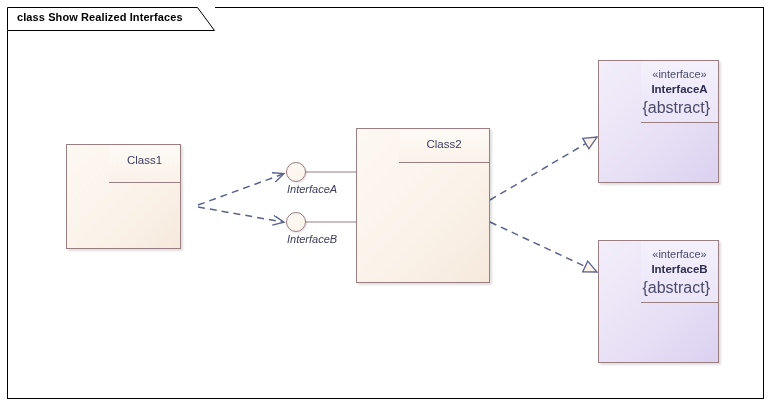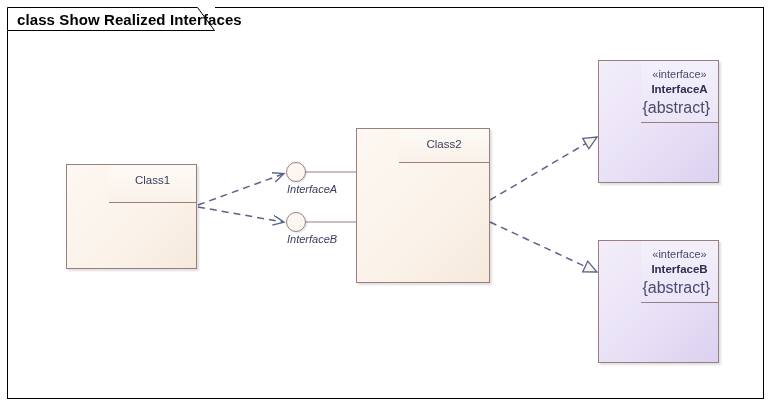--- a/index.html
+++ b/index.html
@@ -45,21 +45,21 @@
     position: absolute;
     left: 0;
     top: 0;
     width: 208px;
     height: 24px;
   }
   #frame-title-label {
     position: absolute;
     left: 10px;
     top: 4px;
-    font-size: 15px;
+    font-size: 11px;
     font-weight: bold;
     color: #000000;
     white-space: nowrap;
     letter-spacing: 0.1px;
     z-index: 6;
   }
 
   
   #connector-layer {
     position: absolute;
@@ -206,21 +206,21 @@
     <line x1="198" y1="207" x2="283" y2="222" stroke="#5a638c" stroke-width="1.5" stroke-dasharray="7,5" marker-end="url(#open-arrow)"></line>
 
     <line x1="490" y1="200" x2="597" y2="137" stroke="#5a638c" stroke-width="1.5" stroke-dasharray="7,5" marker-end="url(#hollow-triangle)"></line>
 
     <line x1="490" y1="222" x2="597" y2="272" stroke="#5a638c" stroke-width="1.5" stroke-dasharray="7,5" marker-end="url(#hollow-triangle)"></line>
 
     <line x1="303" y1="172" x2="357" y2="172" stroke="#9a7f82" stroke-width="1.2"></line>
     <line x1="303" y1="222" x2="357" y2="222" stroke="#9a7f82" stroke-width="1.2"></line>
   </svg>
 
-  <div class="uml-node class-node" style="left:66px; top:164px; width:131px; height:105px;">
+  <div class="uml-node class-node" style="left:66px; top:144px; width:115px; height:105px;">
     <div class="node-body">
       <div class="node-header" style="height:38px;">
         <div class="node-name">Class1</div>
       </div>
       <div class="node-compartment" style="height:65px;"></div>
     </div>
   </div>
 
   <div class="uml-node class-node" style="left:356px; top:128px; width:134px; height:155px;">
     <div class="node-body">

